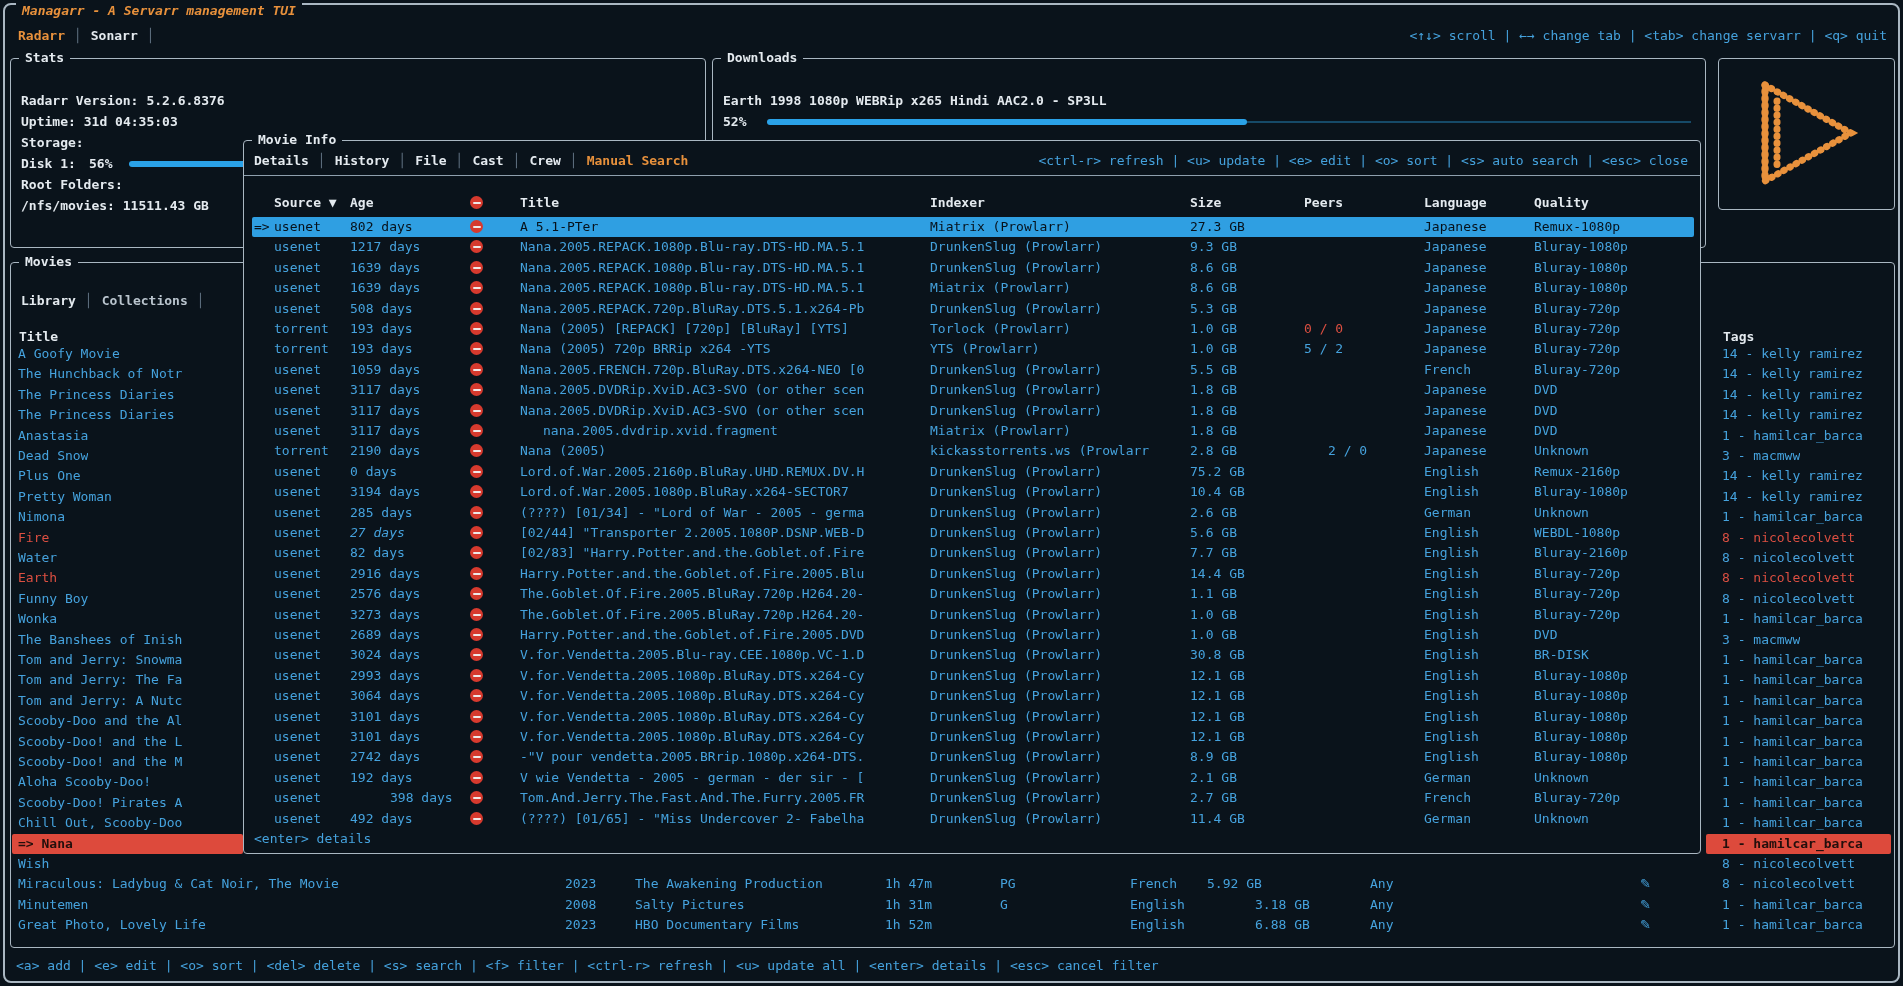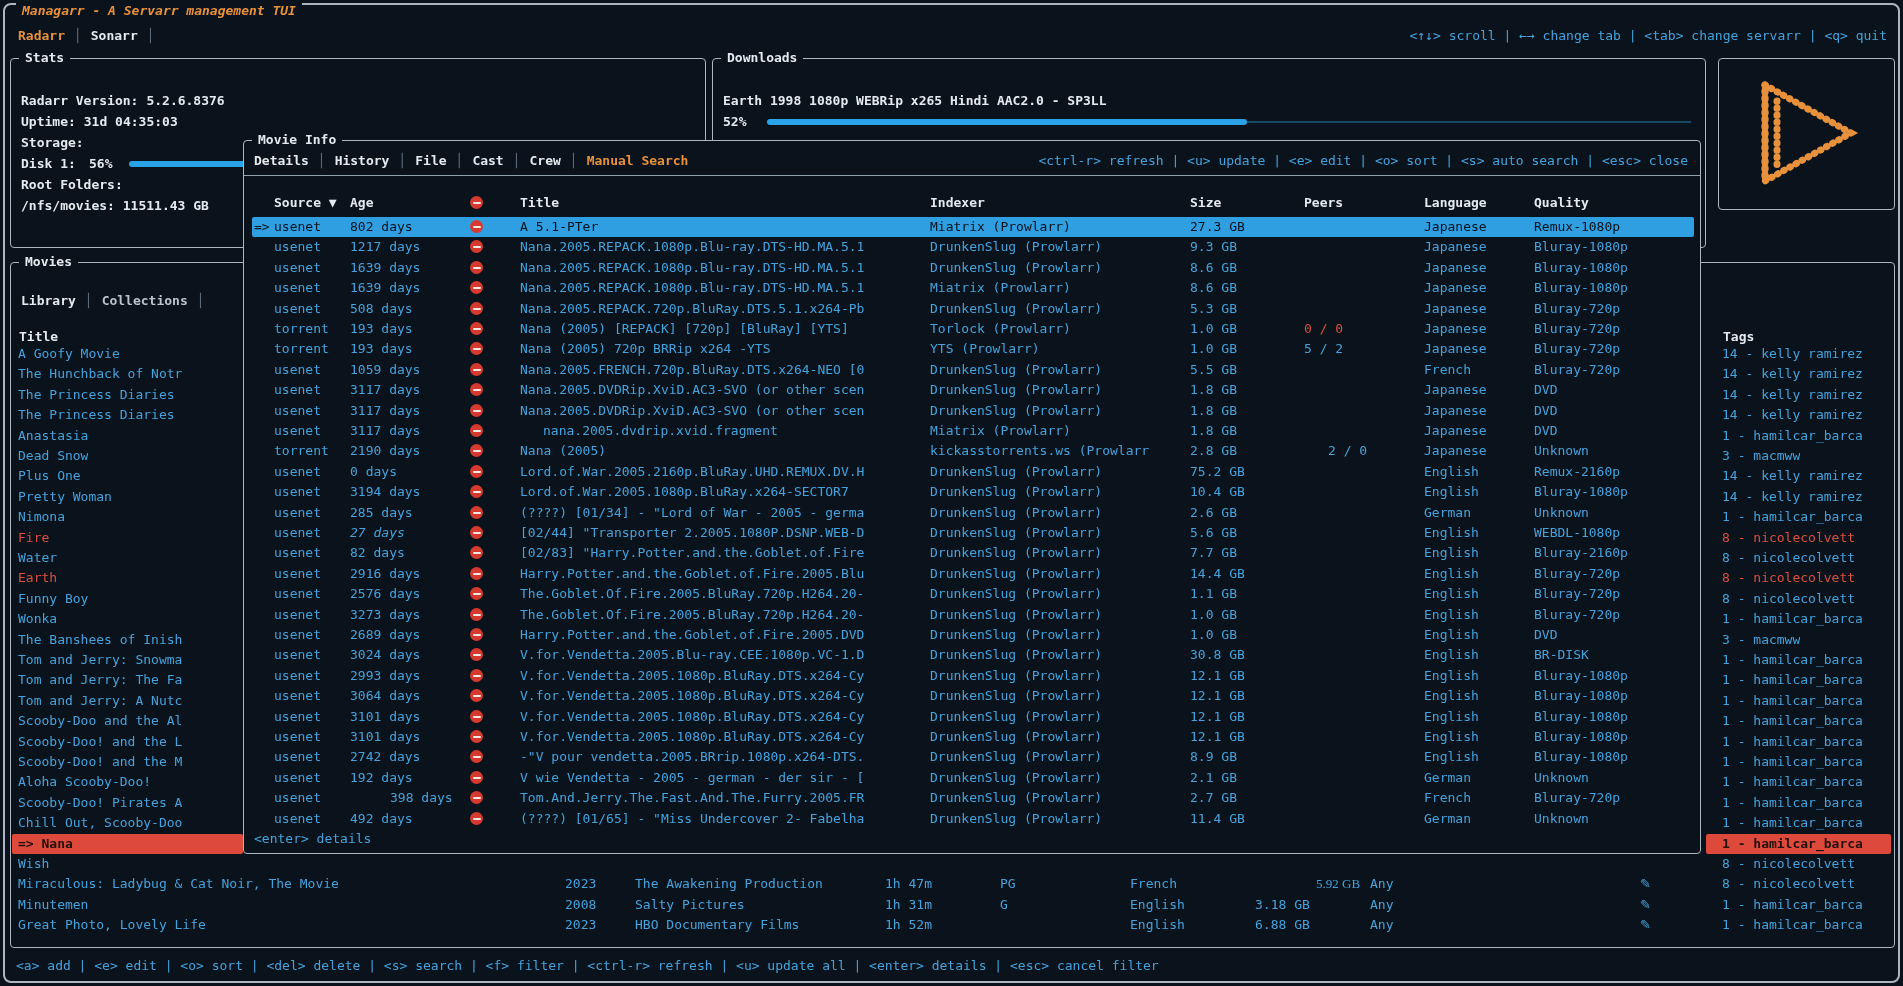--- a/index.html
+++ b/index.html
@@ -218,21 +218,21 @@
       <span class="blue" style="left: 6px;">Wish</span>
       <span class="blue" style="left: 1710px;">8 - nicolecolvett</span>
     </div>
     <div class="mrow" style="top: 874px;">
       <span class="blue" style="left: 6px;">Miraculous: Ladybug &amp; Cat Noir, The Movie</span>
       <span class="blue" style="left: 553px;">2023</span>
       <span class="blue" style="left: 623px;">The Awakening Production</span>
       <span class="blue" style="left: 873px;">1h 47m</span>
       <span class="blue" style="left: 988px;">PG</span>
       <span class="blue" style="left: 1118px;">French</span>
-      <span class="blue" style="left: 1304px; font-family: Liberation Serif, serif;">5.92 GB</span>
+      <span class="blue" style="left: 1195px;">5.92 GB</span>
       <span class="blue" style="left: 1358px;">Any</span>
       <span class="blue glyph" style="left: 1628px;">✎</span>
       <span class="blue" style="left: 1710px;">8 - nicolecolvett</span>
     </div>
     <div class="mrow" style="top: 895px;">
       <span class="blue" style="left: 6px;">Minutemen</span>
       <span class="blue" style="left: 553px;">2008</span>
       <span class="blue" style="left: 623px;">Salty Pictures</span>
       <span class="blue" style="left: 873px;">1h 31m</span>
       <span class="blue" style="left: 988px;">G</span>

